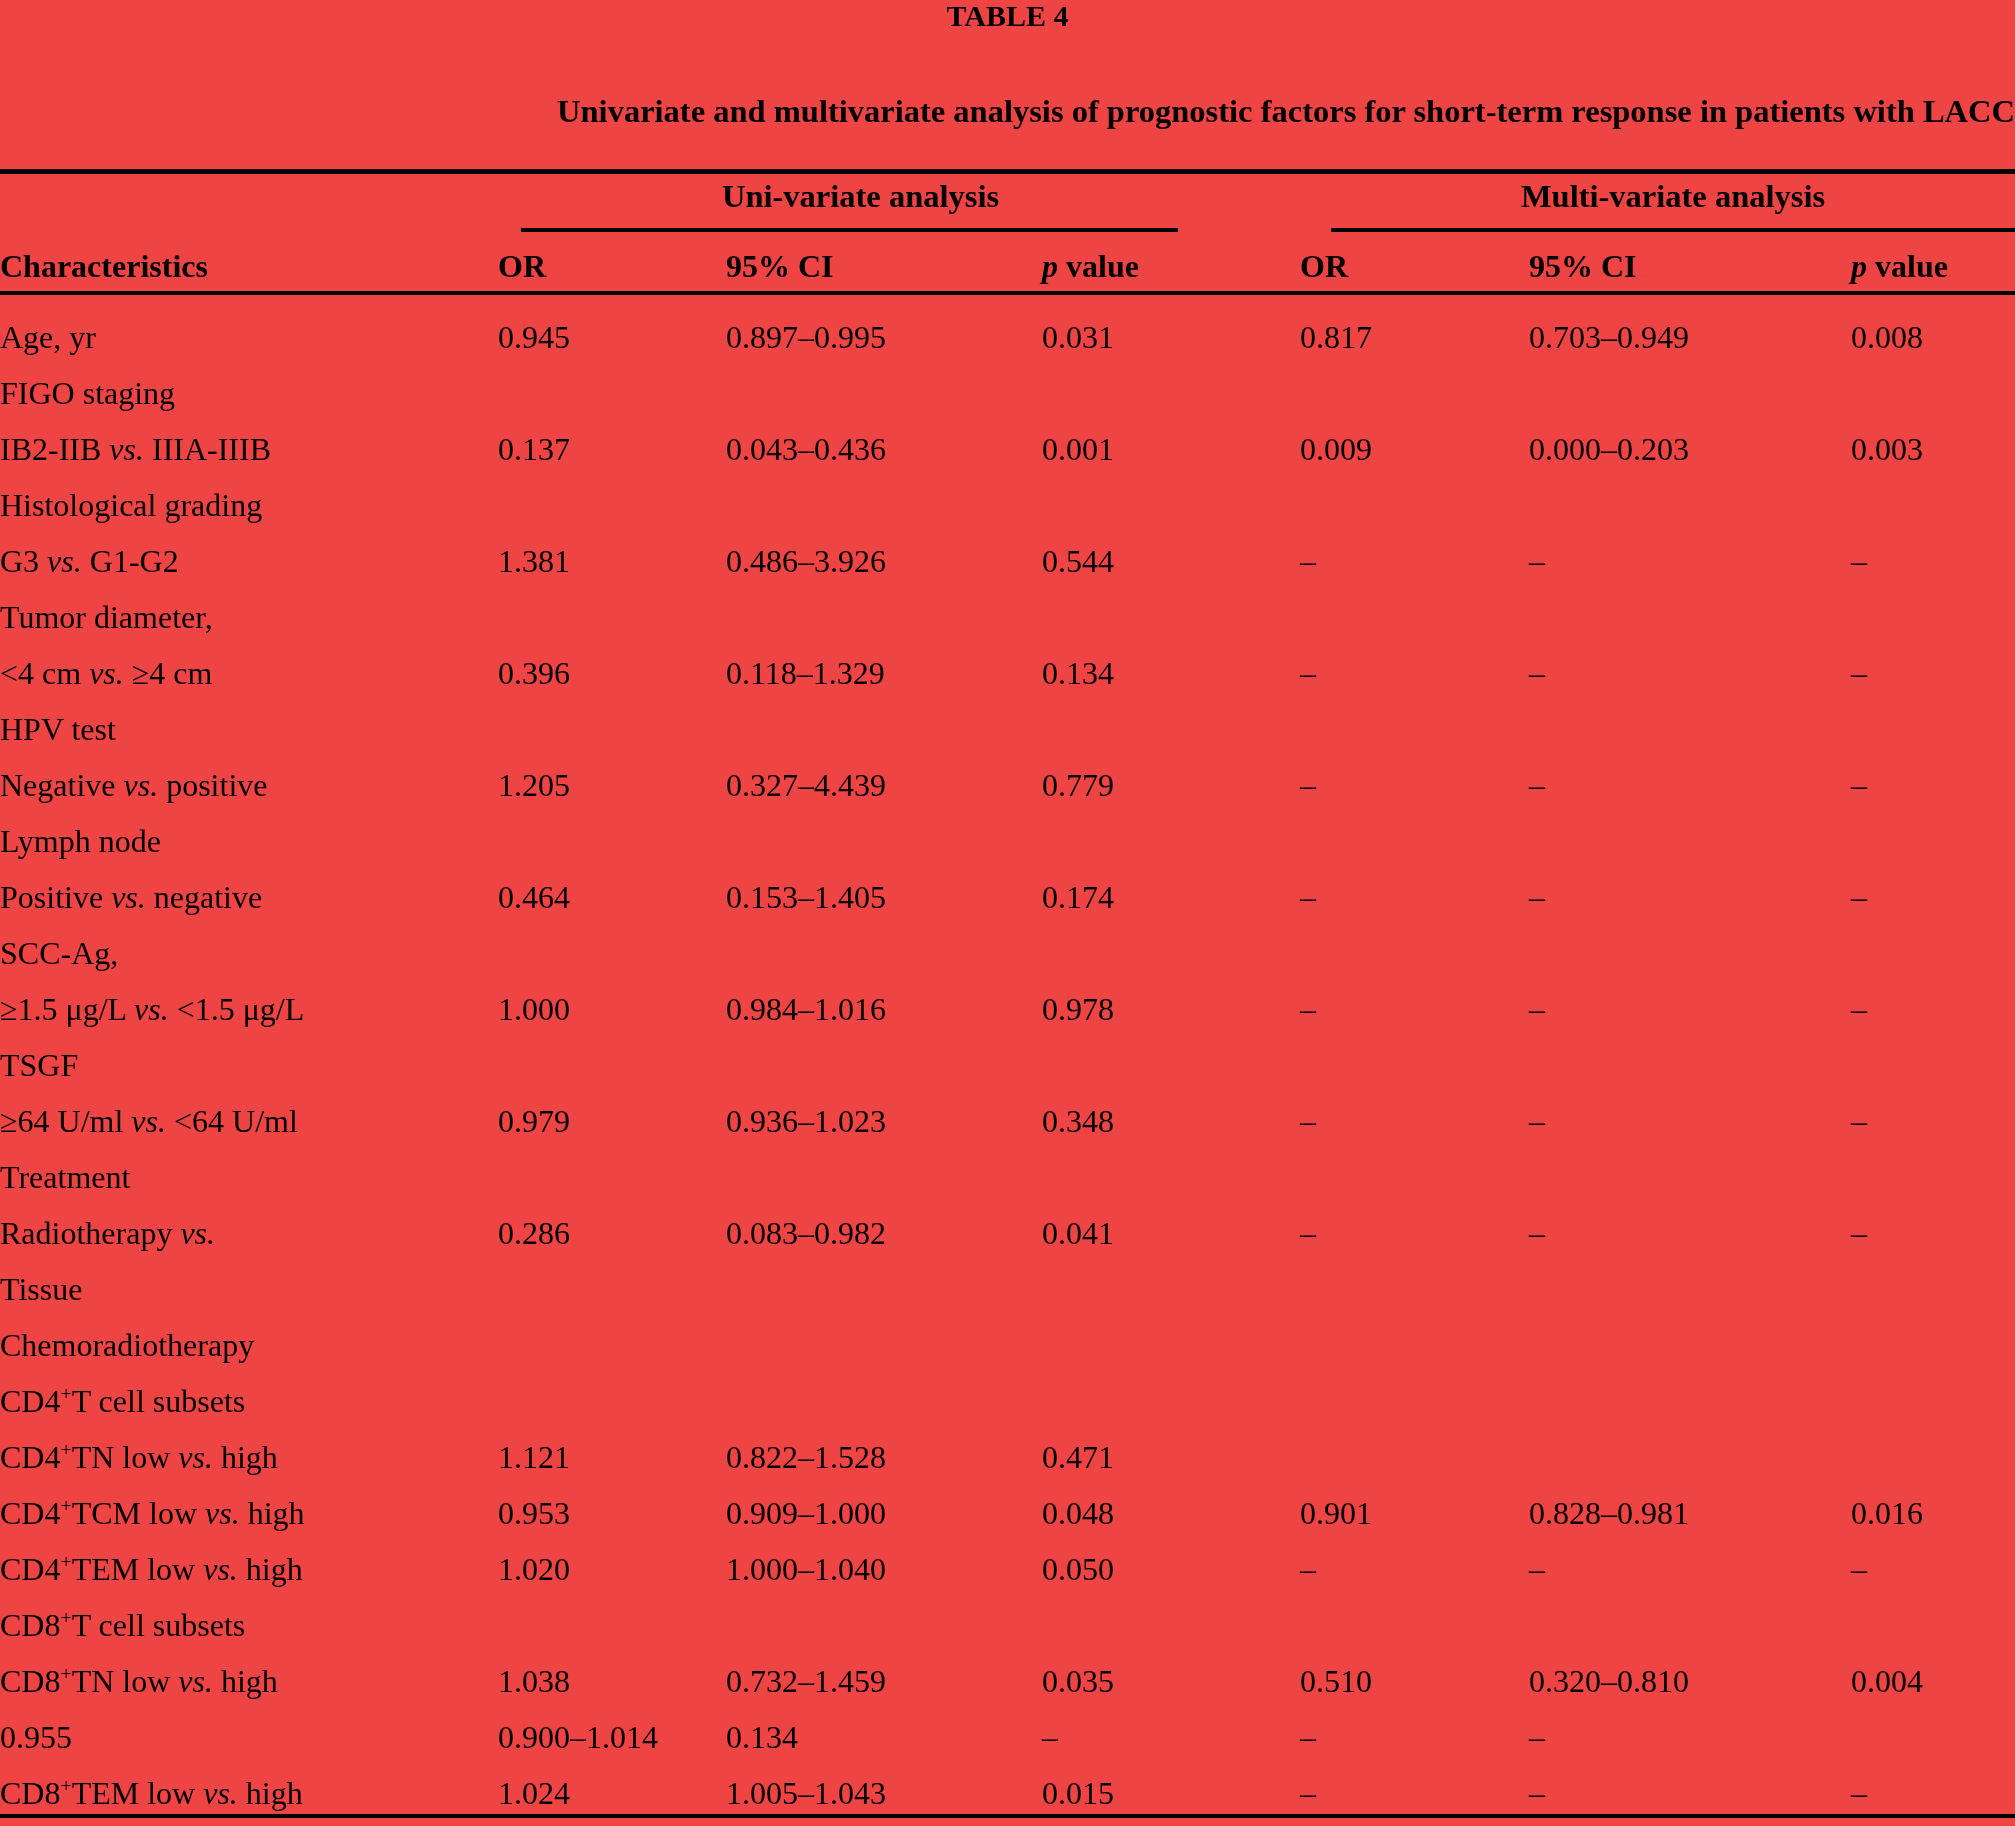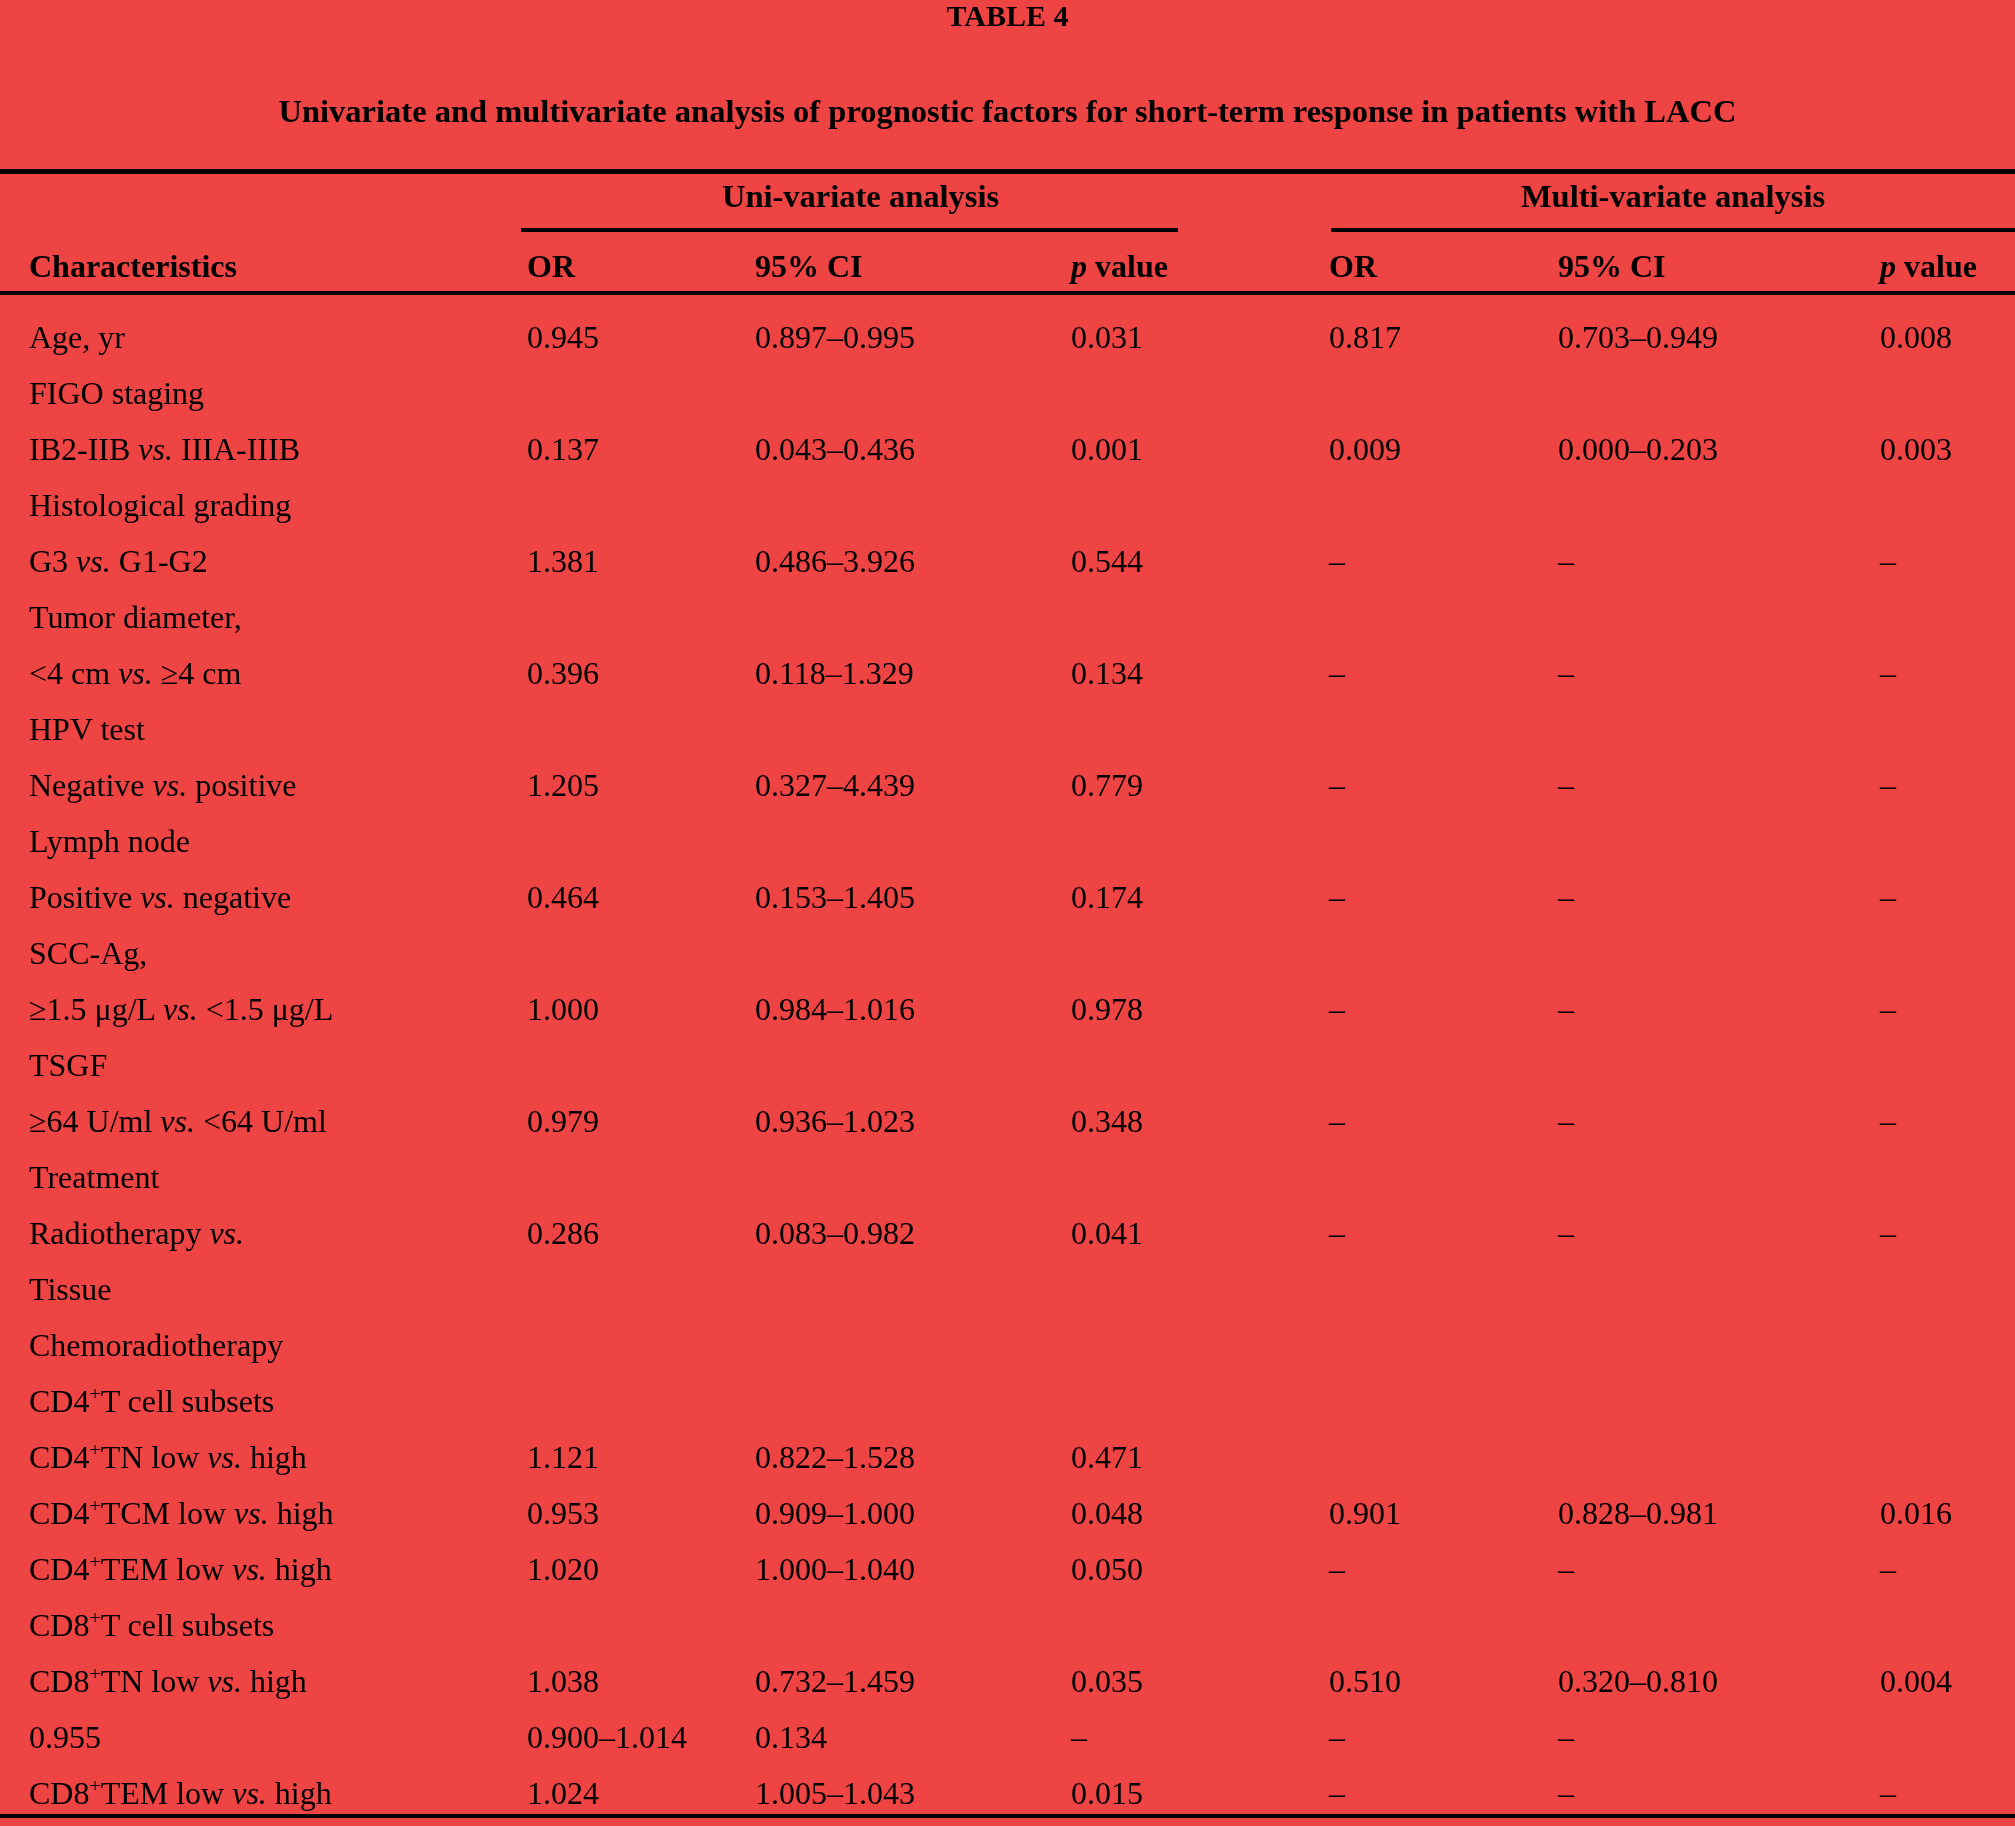--- a/index.html
+++ b/index.html
@@ -24,21 +24,21 @@
     text-align: center;
     font-size: 30px;
     font-weight: bold;
     line-height: 30px;
   }
   .caption {
     position: absolute;
     top: 92px;
     left: 0;
     width: 100%;
-    text-align: center;
+    text-align: right;
     font-size: 32.5px;
     font-weight: bold;
     line-height: 38px;
   }
   .rule {
     position: absolute;
     left: 0;
     width: 2015px;
     background: #000000;
   }
@@ -54,21 +54,20 @@
     line-height: 38px;
     text-align: center;
     font-size: 32.5px;
     font-weight: bold;
   }
   .group-uni   { left: 532px;  width: 657px; }
   .group-multi { left: 1331px; width: 684px; }
   .grid {
     display: grid;
     grid-template-columns: 498px 228px 316px 258px 229px 322px 134px;
-    padding-left: 29px;
     box-sizing: border-box;
     width: 1855px;
   }
   .hdr {
     position: absolute;
     top: 242px;
     height: 50px;
     align-items: center;
     font-weight: bold;
     font-size: 32px;

